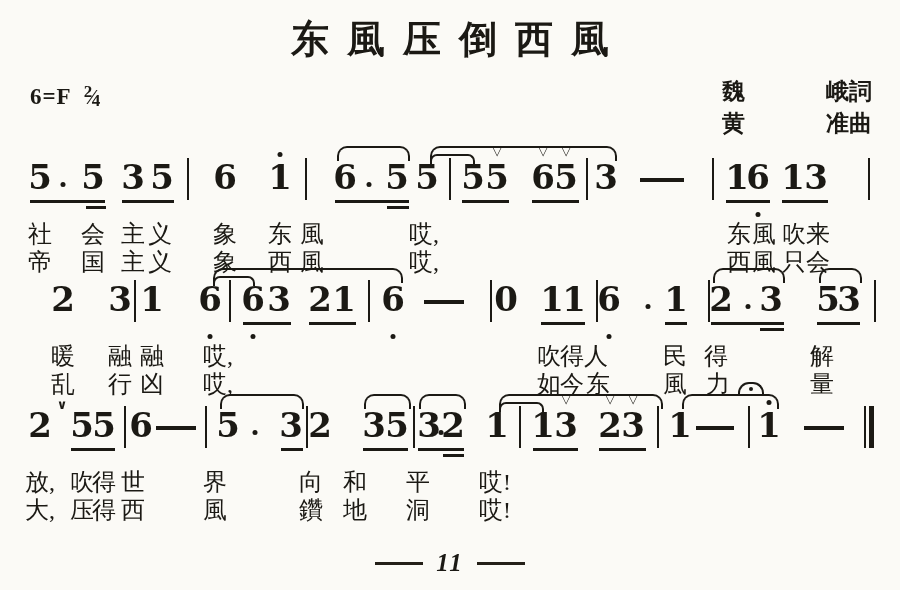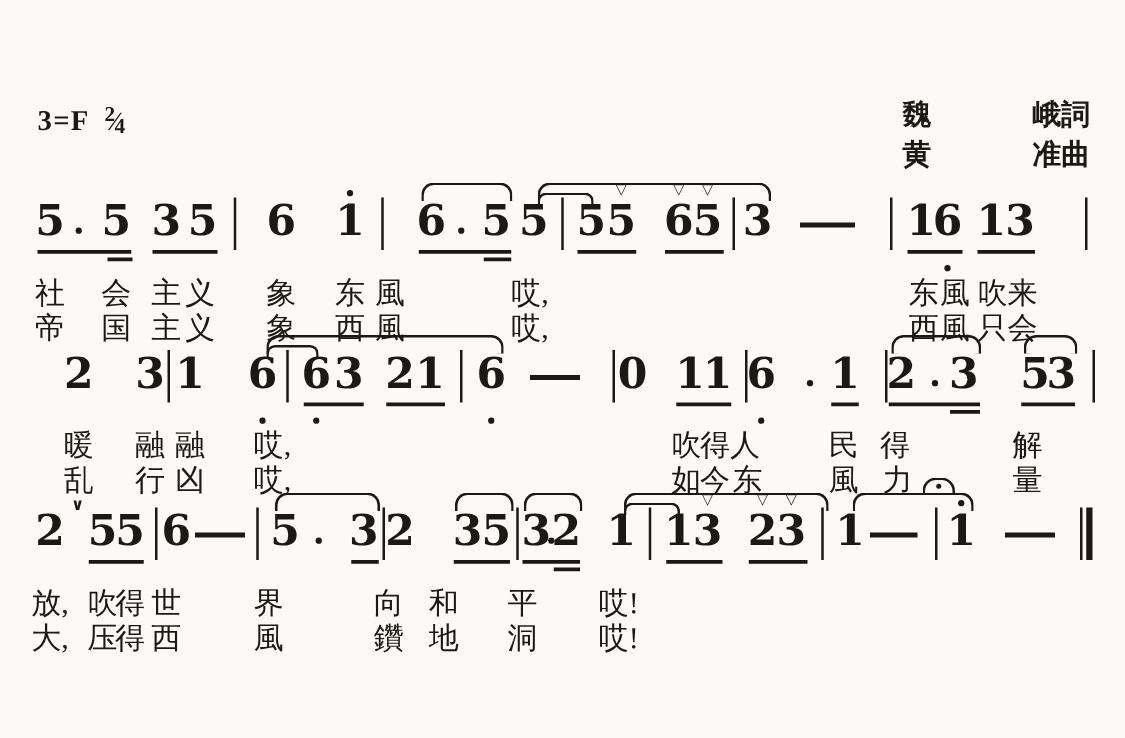--- a/index.html
+++ b/index.html
@@ -53,22 +53,23 @@
 
   .pageno{position:absolute;left:0;right:0;top:549px;display:flex;align-items:center;justify-content:center;gap:13px}
   .pgline{width:48px;height:3px;background:#242018}
   .pgnum{font-style:italic;font-weight:bold;font-size:25px;letter-spacing:2px}
 </style>
 </head>
 <body>
 
 <div class="page">
 
-
-  <div class="keysig"><span>3=F</span><span class="fr"><span class="num">2</span><span class="sl"></span><span class="den">4</span></span>
+  <div class="title">东風压倒西風</div>
+
+  <div class="keysig"><span>6=F</span><span class="fr"><span class="num">2</span><span class="sl"></span><span class="den">4</span></span>
   </div>
 
 
   <div class="credits">
     <div class="row">
       <span>魏</span>
       <span>峨詞</span>
     </div>
     <div class="row">
       <span>黄</span>
@@ -275,14 +276,19 @@
       <div class="lyr rb" style="left: 82px;">压</div>
       <div class="lyr rb" style="left: 104px;">得</div>
       <div class="lyr rb" style="left: 133px;">西</div>
       <div class="lyr rb" style="left: 215px;">風</div>
       <div class="lyr rb" style="left: 311px;">鑽</div>
       <div class="lyr rb" style="left: 355px;">地</div>
       <div class="lyr rb" style="left: 418px;">洞</div>
       <div class="lyr rb" style="left: 495px;">哎!</div>
     </div>
 
+  <div class="pageno">
+    <span class="pgline"></span>
+    <span class="pgnum">11</span>
+    <span class="pgline"></span>
+  </div>
 
 </div>
 
 </body></html>

